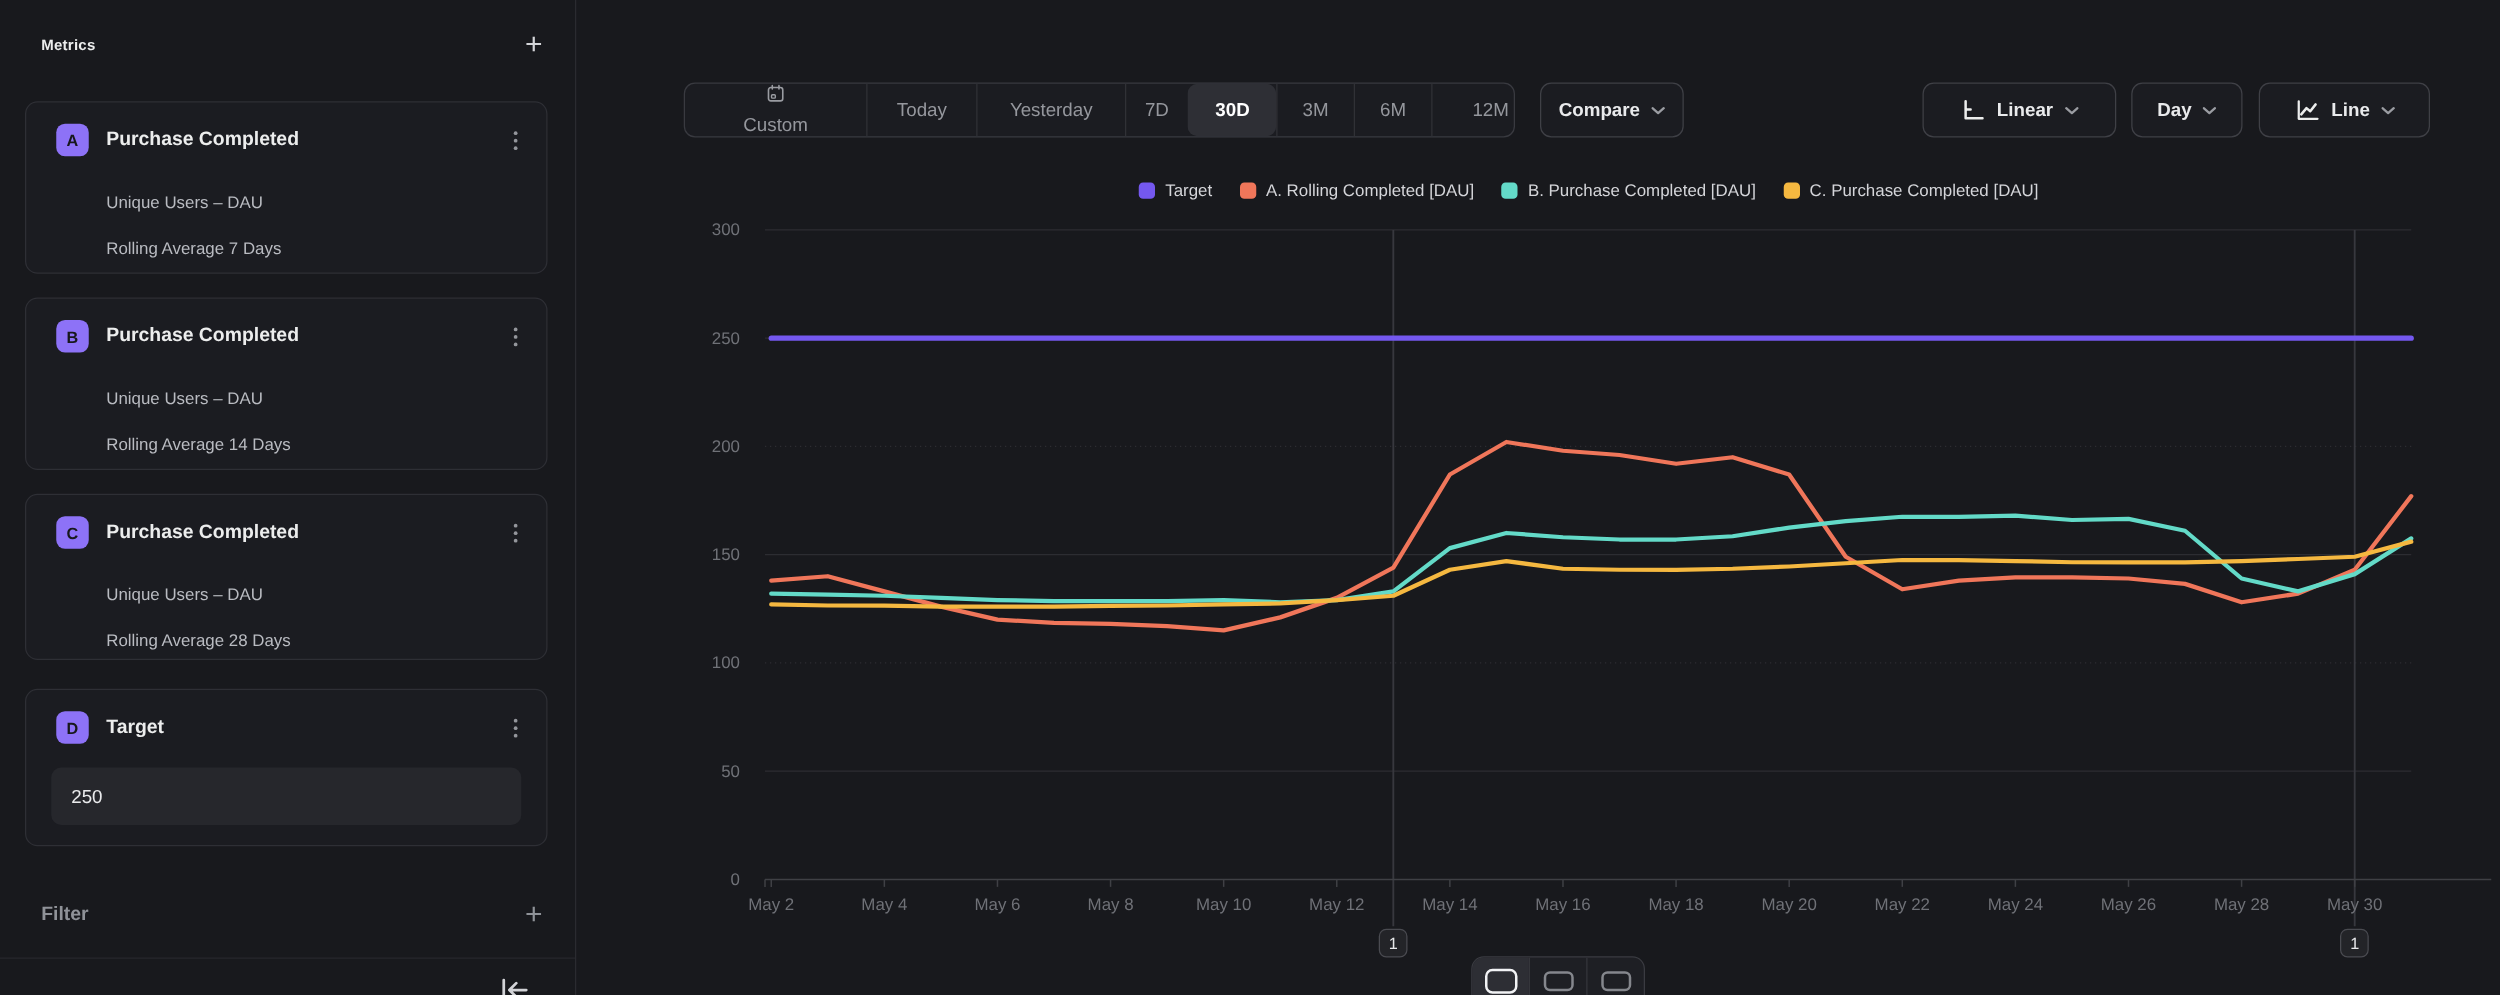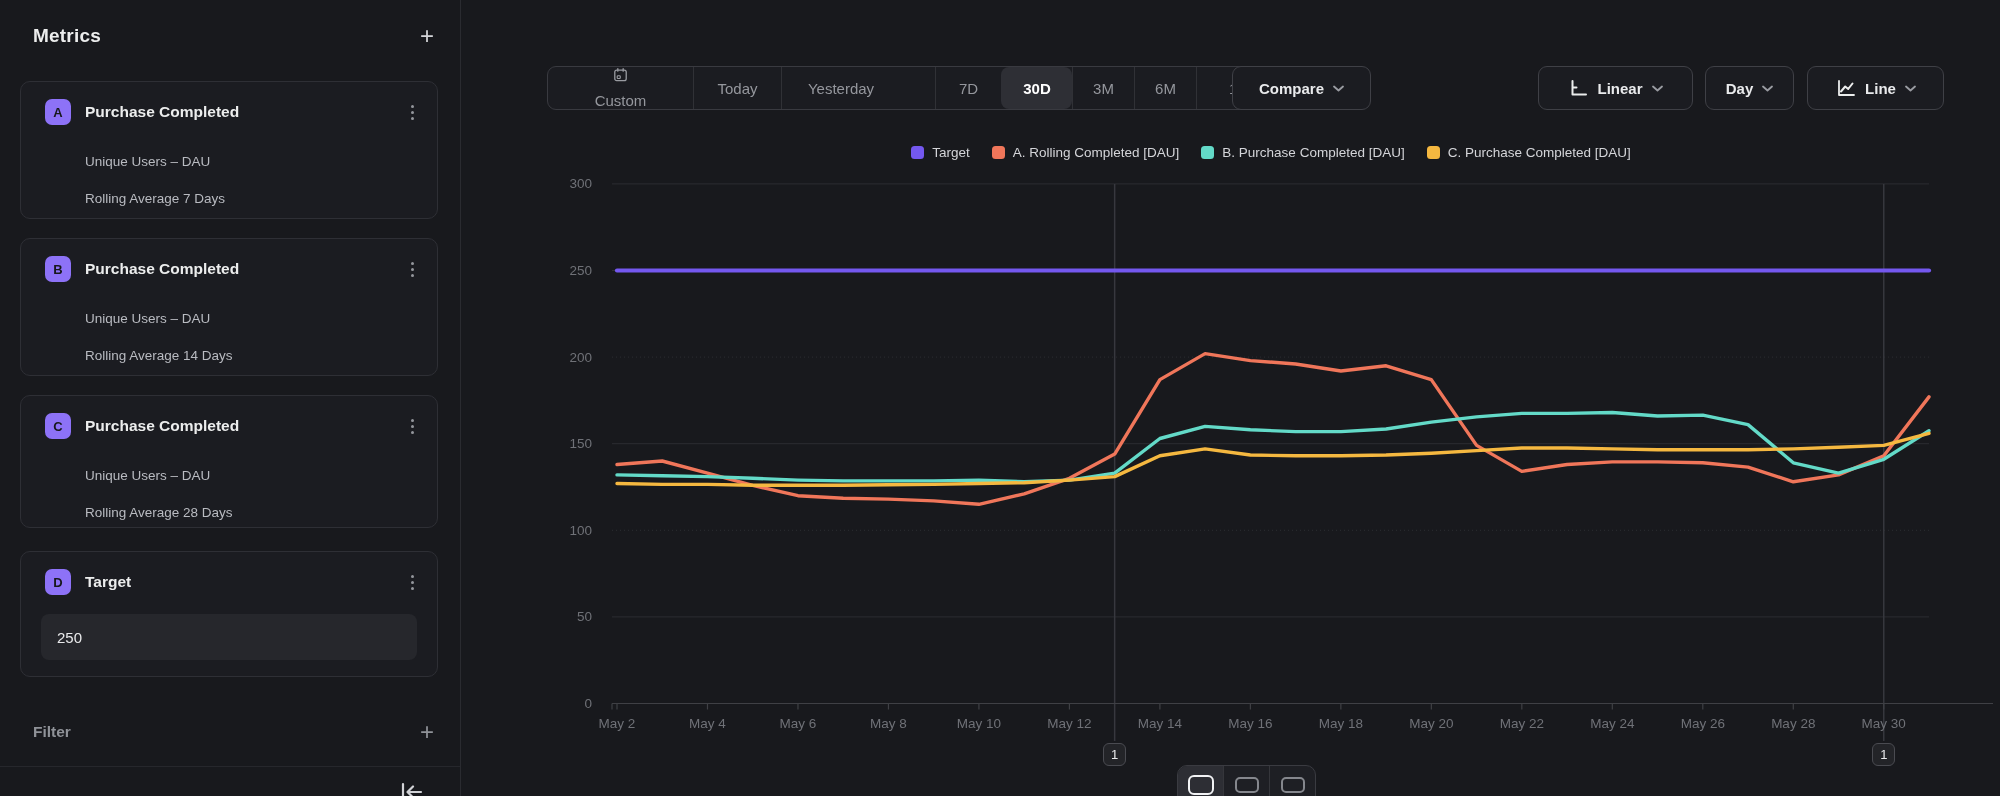--- a/index.html
+++ b/index.html
@@ -2,21 +2,21 @@
 <html><head>
 <meta charset="utf-8">
 <style>
   html,body{margin:0;padding:0;background:#131418;}
   .app{position:relative;width:2000px;height:796px;background:#18191d;overflow:hidden;
        font-family:"Liberation Sans",sans-serif;color:#e9eaec;}
 
   
   .sidebar{position:absolute;left:0;top:0;width:460px;height:796px;background:#18191d;border-right:1px solid #2a2b30;}
   .side-header{position:absolute;left:33px;right:26px;top:22px;height:28px;display:flex;align-items:center;justify-content:space-between;}
-  .side-title{font-size:19px;font-weight:700;color:#eceded;letter-spacing:.2px;}
+  .side-title{font-size:12px;font-weight:700;color:#eceded;letter-spacing:.2px;}
   .plus{font-size:24px;font-weight:300;color:#d4d5d9;line-height:20px;cursor:pointer;}
   .plus.gray{color:#8f9298;}
 
   .metric-card{position:absolute;left:20px;width:418px;background:#1b1c21;border:1px solid #2e2f35;border-radius:10px;box-sizing:border-box;}
   .m-badge{position:absolute;left:24px;top:17px;width:26px;height:26px;border-radius:7px;background:#8d72f7;
            display:flex;align-items:center;justify-content:center;font-size:13px;font-weight:700;color:#17181c;}
   .m-title{position:absolute;left:64px;top:21px;font-size:15.5px;font-weight:700;color:#eceded;text-align:center;}
   .m-sub1{position:absolute;left:64px;top:72px;font-size:13.5px;color:#b9bbc1;}
   .m-sub2{position:absolute;left:64px;top:109px;font-size:13.5px;color:#b9bbc1;}
   .kebab{position:absolute;right:16px;top:18px;width:18px;height:24px;display:flex;flex-direction:column;align-items:center;justify-content:center;gap:3px;cursor:pointer;}
@@ -132,38 +132,38 @@
           <rect x="6.2" y="11.5" width="4" height="3.6" rx="1" fill="none" stroke="#9a9ca2" stroke-width="1.5"></rect>
         </svg>
         <span>Custom</span>
       </div>
       <div class="seg-item" style="width: 88px; text-align: center;">
         <span>Today</span>
       </div>
       <div class="seg-item" style="width: 119px;">
         <span>Yesterday</span>
       </div>
-      <div class="seg-item" style="width: 66px; margin-left: 35px;">
+      <div class="seg-item" style="width: 50px;">
         <span>7D</span>
       </div>
       <div class="seg-item active" style="width: 71px;">
         <span>30D</span>
       </div>
       <div class="seg-item" style="width: 62px; justify-content: center;">
         <span>3M</span>
       </div>
       <div class="seg-item" style="width: 62px;">
         <span>6M</span>
       </div>
       <div class="seg-item" style="width: 66px; padding-left: 28px;">
         <span>12M</span>
       </div>
     </div>
 
-  <div class="btn" style="left:1232px;width:139px;">
+  <div class="btn" style="left:1232px;width:115px;">
     <span>Compare</span>
     <svg class="chev" width="11" height="7" viewBox="0 0 11 7">
         <path d="M1 1.5 L5.5 5.5 L10 1.5" fill="none" stroke="#9a9ca2" stroke-width="1.8" stroke-linecap="round" stroke-linejoin="round"></path>
       </svg>
   </div>
 
   <div class="btn" style="left:1538px;width:155px;">
     <svg width="20" height="20" viewBox="0 0 20 20">
         <path d="M4.5 3 V16.5 H18 M4.5 9.5 H8.5" fill="none" stroke="#eceded" stroke-width="2" stroke-linecap="round" stroke-linejoin="round"></path>
       </svg>

